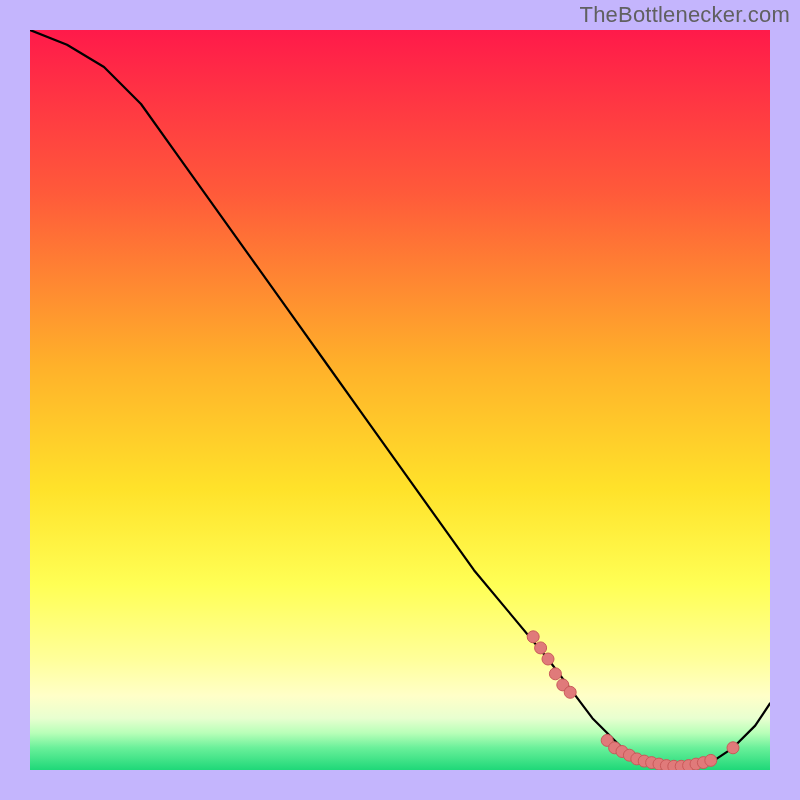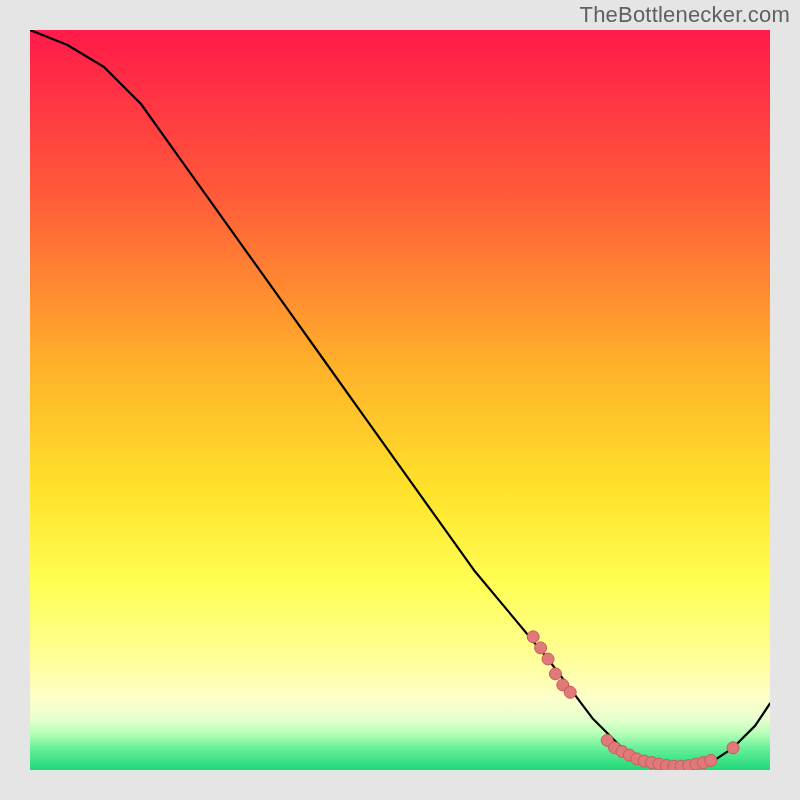--- a/index.html
+++ b/index.html
@@ -8,21 +8,21 @@
     background: #000;
     width: 800px;
     height: 800px;
     overflow: hidden;
     font-family: Arial, Helvetica, sans-serif;
   }
   .frame {
     position: relative;
     width: 800px;
     height: 800px;
-    background: #e5e5e5;
+    background: #c4b5fd;
   }
   .watermark {
     position: absolute;
     top: 2px;
     right: 10px;
     color: #606060;
     font-size: 22px;
     font-weight: 400;
     letter-spacing: 0.2px;
     z-index: 50;

